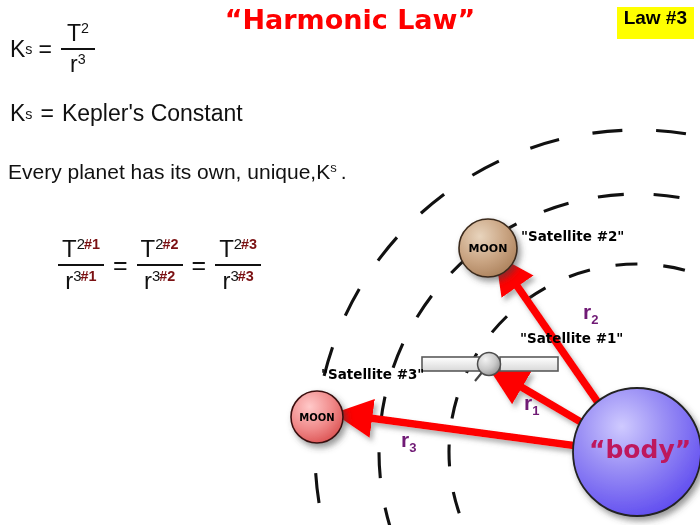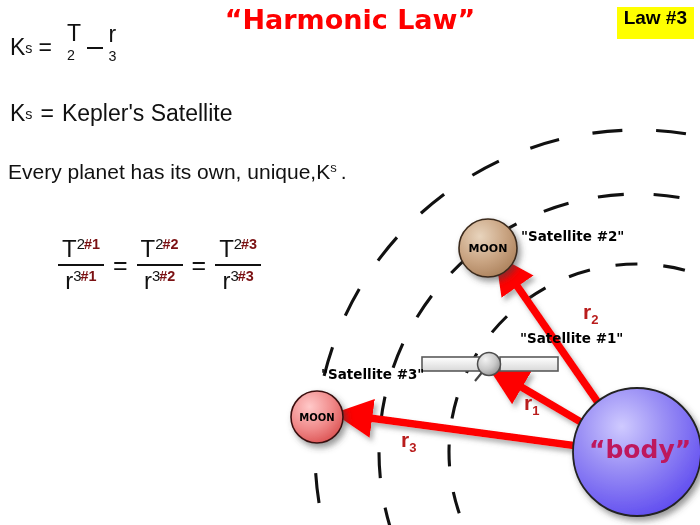--- a/index.html
+++ b/index.html
@@ -35,21 +35,21 @@
 
   
   .eq-ks{
     position:absolute; left:10px; top:20px;
     font-size:23px; color:#111;
     display:flex; align-items:center;
   }
   .sub{font-size:0.62em; vertical-align:-0.35em; display:inline-block;}
   .sup{font-size:0.62em; vertical-align:0.55em; display:inline-block;}
   .frac{
-    display:inline-flex; flex-direction:row; align-items:center;
+    display:inline-flex; flex-direction:column; align-items:center;
     margin:0 2px; vertical-align:middle;
   }
   .frac .num{padding:0 6px 1px 6px;}
   .frac .bar{width:100%;height:2px;background:#111;}
   .frac .den{padding:1px 6px 0 6px;}
 
   .eq-def{
     position:absolute; left:10px; top:100px;
     font-size:23px; color:#111;
     display:flex; align-items:center; white-space:nowrap;
@@ -79,21 +79,21 @@
   
   svg.diagram{position:absolute;left:0;top:0;width:700px;height:525px;}
   .dlabel{
     position:absolute;
     font-family:"DejaVu Sans", sans-serif;
     font-weight:bold; color:#000;
     font-size:13.5px; white-space:nowrap;
   }
   .rlabel{
     position:absolute;
-    color:#b91c1c; font-weight:bold;
+    color:#701a75; font-weight:bold;
     font-size:21px;
     font-family:"Liberation Sans", sans-serif;
   }
   .rlabel .s{font-size:0.62em; vertical-align:-0.38em; display:inline-block;}
   .bodylabel{
     position:absolute;
     font-family:"DejaVu Sans", sans-serif;
     font-weight:bold; color:#be185d;
     font-size:25px; white-space:nowrap;
   }
@@ -118,21 +118,21 @@
       <span class="num"><span>T</span><span class="sup">2</span></span>
       <span class="bar"></span>
       <span class="den"><span>r</span><span class="sup">3</span></span>
     </span>
   </div>
 
   <div class="eq-def">
     <span>K</span>
       <span class="sub">s</span>
     <span style="margin:0 8px;">=</span>
-    <span>Kepler's Satellite</span>
+    <span>Kepler's Constant</span>
   </div>
 
   <div class="sentence">
     <span>Every planet has its own, unique, </span>
       <span>K</span>
       <span class="sub">s</span>
       <span style="margin-left:4px;">.</span>
   </div>
 
   <div class="ratio">

